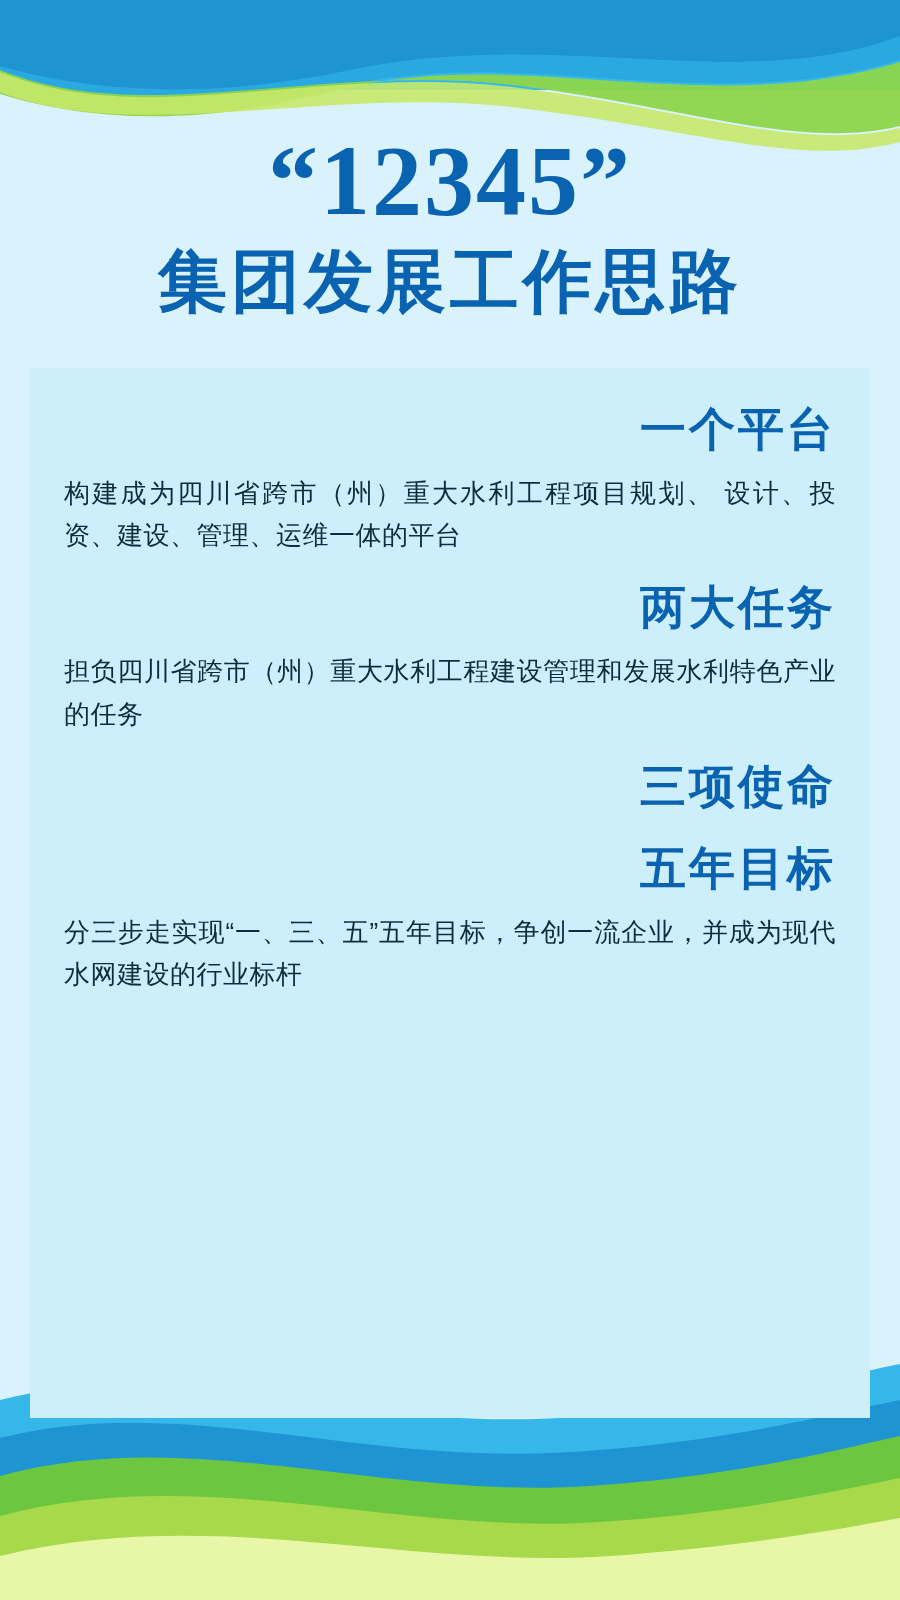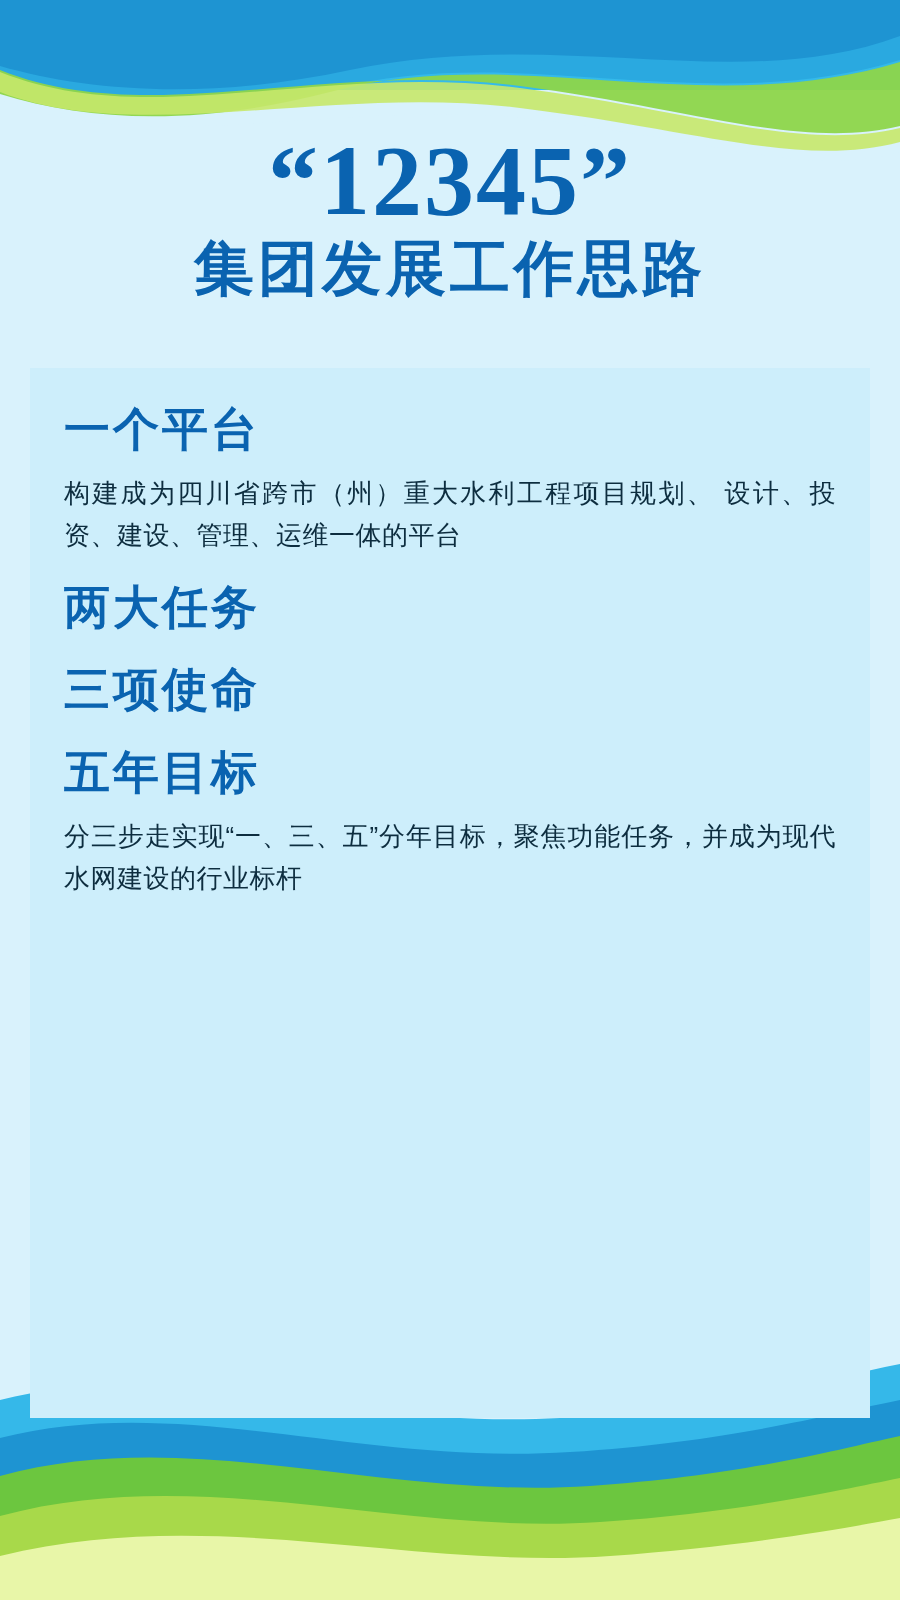--- a/index.html
+++ b/index.html
@@ -56,43 +56,43 @@
     font-family: "Liberation Serif", "DejaVu Serif", serif;
     font-size: 100px;
     font-weight: bold;
     color: #0a63b0;
     letter-spacing: 2px;
     line-height: 1.05;
     margin: 0;
   }
   .title-main {
     font-family: "Liberation Serif", "DejaVu Serif", serif;
-    font-size: 60px;
+    font-size: 69px;
     font-weight: bold;
     color: #0a63b0;
     letter-spacing: 4px;
     line-height: 1.08;
-    margin: 0;
+    margin: 8px;
     padding-top: 4px;
   }
   
   .sections {
     position: absolute;
     left: 30px;
     top: 380px;
     width: 840px;
     z-index: 6;
     box-sizing: border-box;
     padding: 10px 34px 0 34px;
   }
   .section {
     margin-bottom: 20px;
   }
   .sec-head {
-    text-align: left;
+    text-align: right;
     font-size: 46px;
     font-weight: bold;
     color: #0a63b0;
     letter-spacing: 3px;
     line-height: 1.35;
     margin: 8px 0 12px 0;
     font-family: "Liberation Sans", "DejaVu Sans", sans-serif;
   }
   .sec-body {
     font-size: 26px;
@@ -135,26 +135,27 @@
 
   <div class="sections">
 
     <div class="section">
       <div class="sec-head">一个平台</div>
       <p class="sec-body">构建成为四川省跨市（州）重大水利工程项目规划、 设计、投资、建设、管理、运维一体的平台</p>
     </div>
 
     <div class="section">
       <div class="sec-head">两大任务</div>
+      <p class="sec-body">担负四川省跨市（州）重大水利工程建设管理和发展水利特色产业的任务</p>
     </div>
 
     <div class="section">
       <div class="sec-head">三项使命</div>
     </div>
 
 
     <div class="section">
       <div class="sec-head">五年目标</div>
-      <p class="sec-body">分三步走实现“一、三、五”分年目标，聚焦功能任务，并成为现代水网建设的行业标杆</p>
+      <p class="sec-body">分三步走实现“一、三、五”五年目标，争创一流企业，并成为现代水网建设的行业标杆</p>
     </div>
 
   </div>
 </div>
 
 </body></html>

